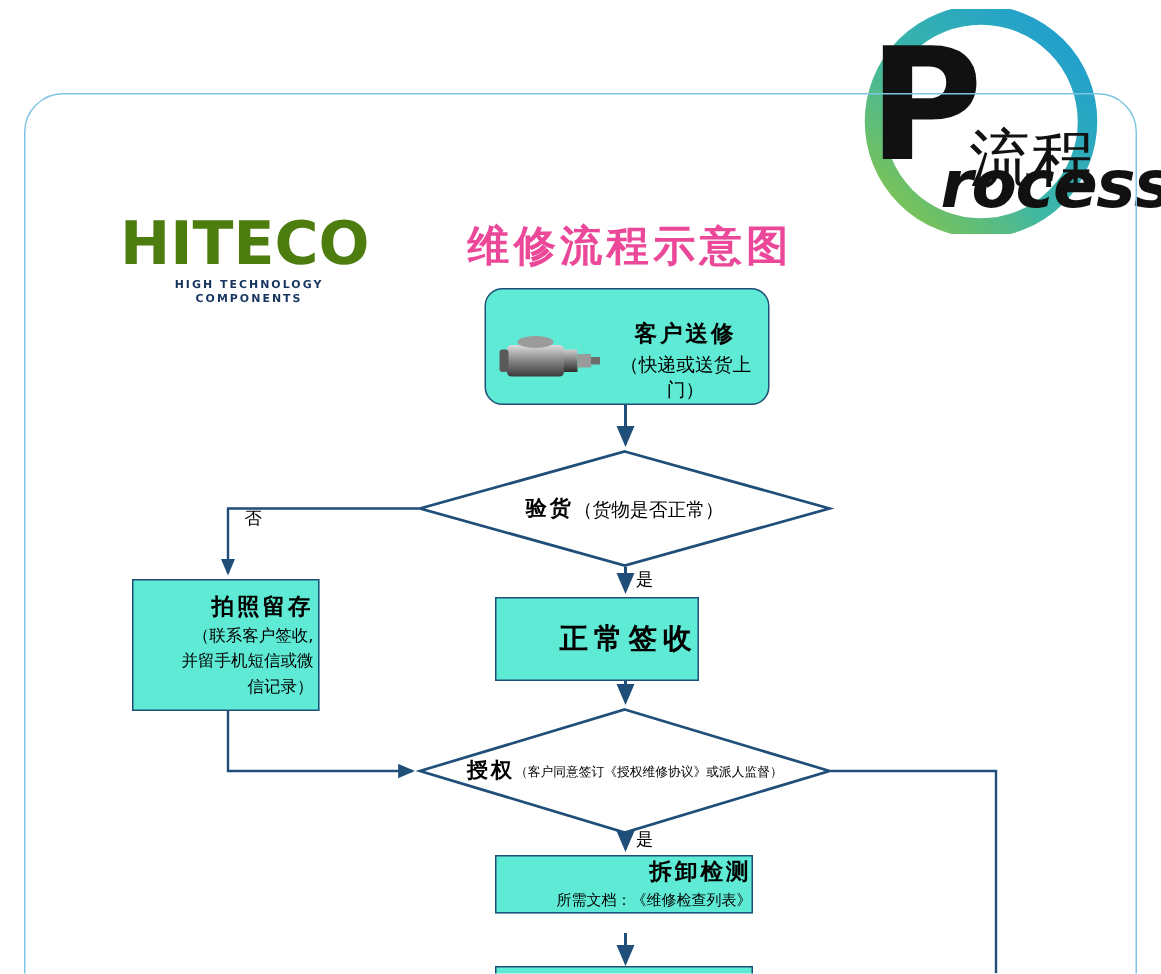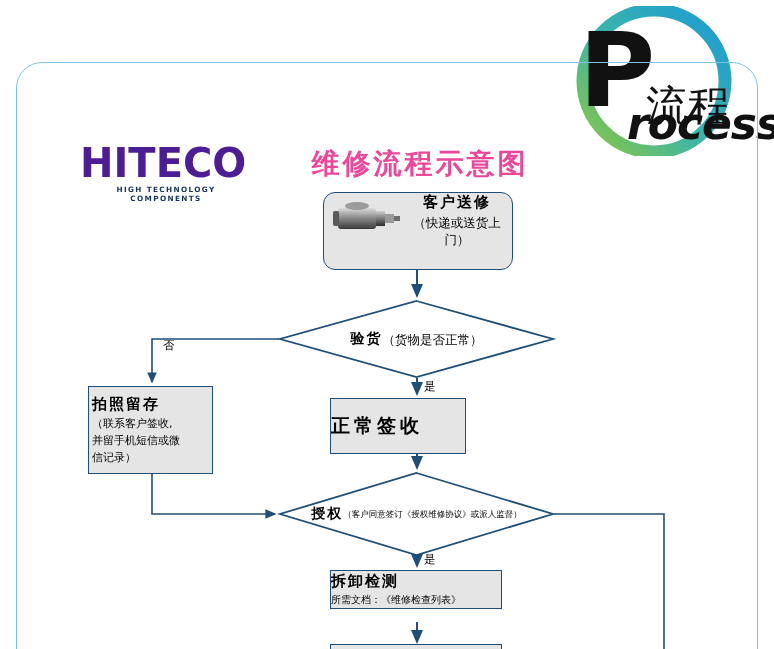--- a/index.html
+++ b/index.html
@@ -79,21 +79,21 @@
     position: absolute;
     left: 80px;
     top: 143px;
     width: 180px;
   }
   #logo .logo-main {
     font-family: "DejaVu Sans", "Liberation Sans", sans-serif;
     font-weight: bold;
     font-size: 40px;
     line-height: 40px;
-    color: #4c1d95;
+    color: #4d7c0f;
     letter-spacing: 0px;
   }
   #logo .logo-sub {
     margin-top: 2px;
     font-size: 7.3px;
     letter-spacing: 1.35px;
     color: #17355f;
     font-weight: bold;
     text-align: center;
     width: 172px;
@@ -110,25 +110,25 @@
     font-weight: bold;
     color: #ec4899;
     letter-spacing: 3px;
     font-family: "DejaVu Sans", sans-serif;
   }
 
   
   .node {
     position: absolute;
     box-sizing: border-box;
-    background: #e5e5e5;
+    background: #5eead4;
     border: 1.6px solid #1f4e79;
     display: flex;
     flex-direction: column;
-    align-items: flex-start;
+    align-items: flex-end;
     justify-content: center;
     text-align: center;
     color: #000000;
     font-family: "DejaVu Sans", sans-serif;
   }
   .node .t1 {
     font-size: 15px;
     font-weight: bold;
     letter-spacing: 2px;
   }

